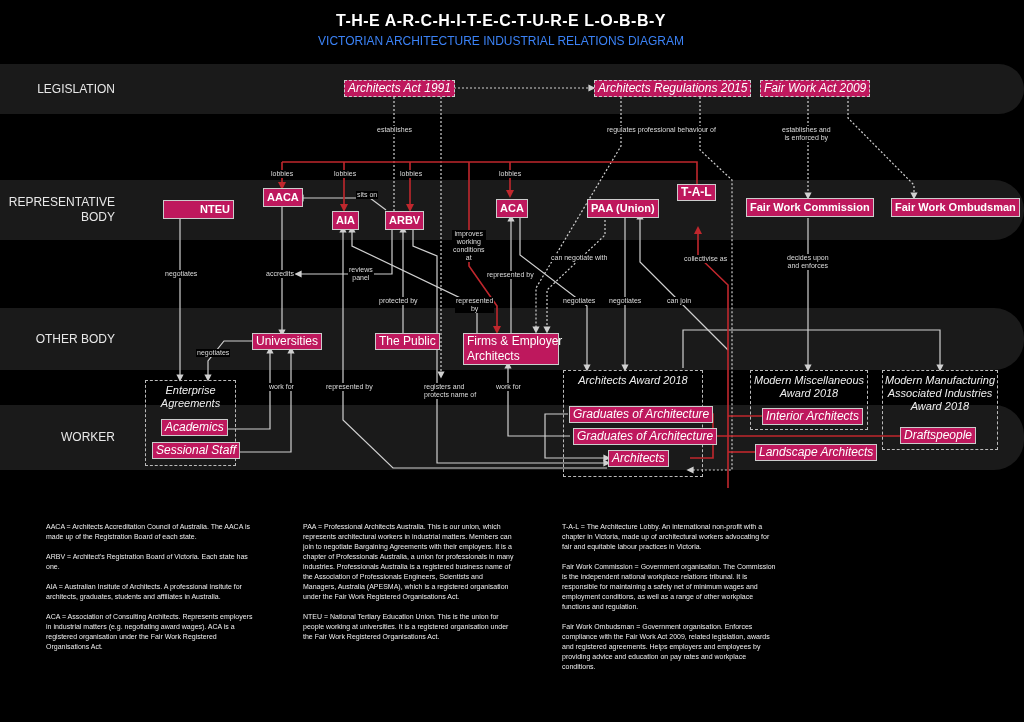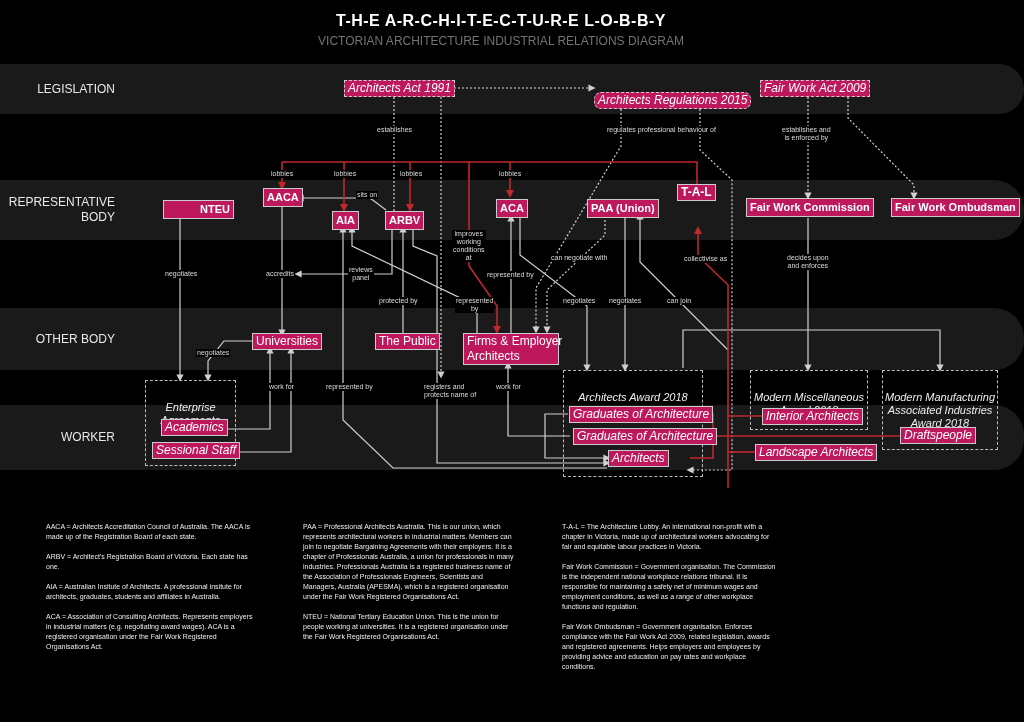--- a/index.html
+++ b/index.html
@@ -1,28 +1,28 @@
 <!DOCTYPE html>
 <html><head>
 <meta charset="utf-8">
 <style>
   html, body { margin:0; padding:0; background:#000; }
   body { width:1024px; height:722px; position:relative; overflow:hidden; font-family:"Liberation Sans", sans-serif; color:#fff; }
   .band { position:absolute; left:0; width:1024px; background:#1a1a1a; border-radius:0 30px 30px 0; }
   .title { position:absolute; top:12px; left:0; width:1002px; text-align:center; font-weight:bold; font-size:16px; letter-spacing:0.5px; }
-  .subtitle { position:absolute; top:34px; left:0; width:1002px; text-align:center; font-size:12px; color:#737373; }
+  .subtitle { position:absolute; top:34px; left:0; width:1002px; text-align:center; font-size:12px; color:#3b82f6; }
   .row-label { position:absolute; font-size:12px; color:#e8e8e8; text-align:right; width:120px; left:-5px; line-height:15px; }
   svg#wires { position:absolute; left:0; top:0; }
   .node { position:absolute; border:1.5px solid #ccc; background:#be185d; color:#fff; font-size:11px; white-space:nowrap; text-align:left; box-sizing:border-box; line-height:15px; padding:0 3px; }
   .node.bold { font-weight:bold; font-size:11px; padding:1px 3px; }
   .node.big { font-weight:bold; font-size:12px; }
   .node.ital { font-style:italic; }
   .node.dash { border:1.2px dashed #ccc; }
   .node.plain { font-size:12px; }
-  .grp { position:absolute; border:1.2px dashed #bbb; box-sizing:border-box; font-style:italic; font-size:11px; text-align:center; color:#eee; line-height:13px; padding-top:20px; }
+  .grp { position:absolute; border:1.2px dashed #bbb; box-sizing:border-box; font-style:italic; font-size:11px; text-align:center; color:#eee; line-height:13px; padding-top:3px; }
   .lbl { position:absolute; font-size:7px; color:#ddd; text-align:center; white-space:nowrap; line-height:8px; background:#000; padding:0 1px; }
   .notes { position:absolute; font-size:7px; color:#eee; line-height:10px; }
   .notes p { margin:0 0 10px 0; }
 </style>
 </head>
 <body>
 
 <div class="band" style="top:64px;height:50px;"></div>
 <div class="band" style="top:180px;height:60px;"></div>
 <div class="band" style="top:308px;height:62px;"></div>
@@ -92,21 +92,21 @@
     <path d="M510,162 L510,194" marker-end="url(#ar)"></path>
     <path d="M728,488 L728,285 L698,256 L698,230" marker-end="url(#ar)"></path>
     <path d="M697,414 L713,414 L713,458 L690,458"></path>
     <path d="M694,436 L900,436"></path>
     <path d="M728,416 L762,416"></path>
     <path d="M728,452 L755,452"></path>
   </g>
 </svg>
 
 <div class="node ital dash plain" style="left:344px;top:80px;">Architects Act 1991</div>
-<div class="node ital dash plain" style="left:594px;top:92px;border-radius:7px;">Architects Regulations 2015</div>
+<div class="node ital dash plain" style="left:594px;top:80px;">Architects Regulations 2015</div>
 <div class="node ital dash plain" style="left:760px;top:80px;">Fair Work Act 2009</div>
 
 <div class="node bold" style="left:163px;top:200px;padding-left:36px;">NTEU</div>
 <div class="node bold" style="left:263px;top:188px;">AACA</div>
 <div class="node bold" style="left:332px;top:211px;">AIA</div>
 <div class="node bold" style="left:385px;top:211px;">ARBV</div>
 <div class="node bold" style="left:496px;top:199px;">ACA</div>
 <div class="node bold" style="left:587px;top:199px;">PAA (Union)</div>
 <div class="node big" style="left:677px;top:184px;">T-A-L</div>
 <div class="node bold" style="left:746px;top:198px;">Fair Work Commission</div>

